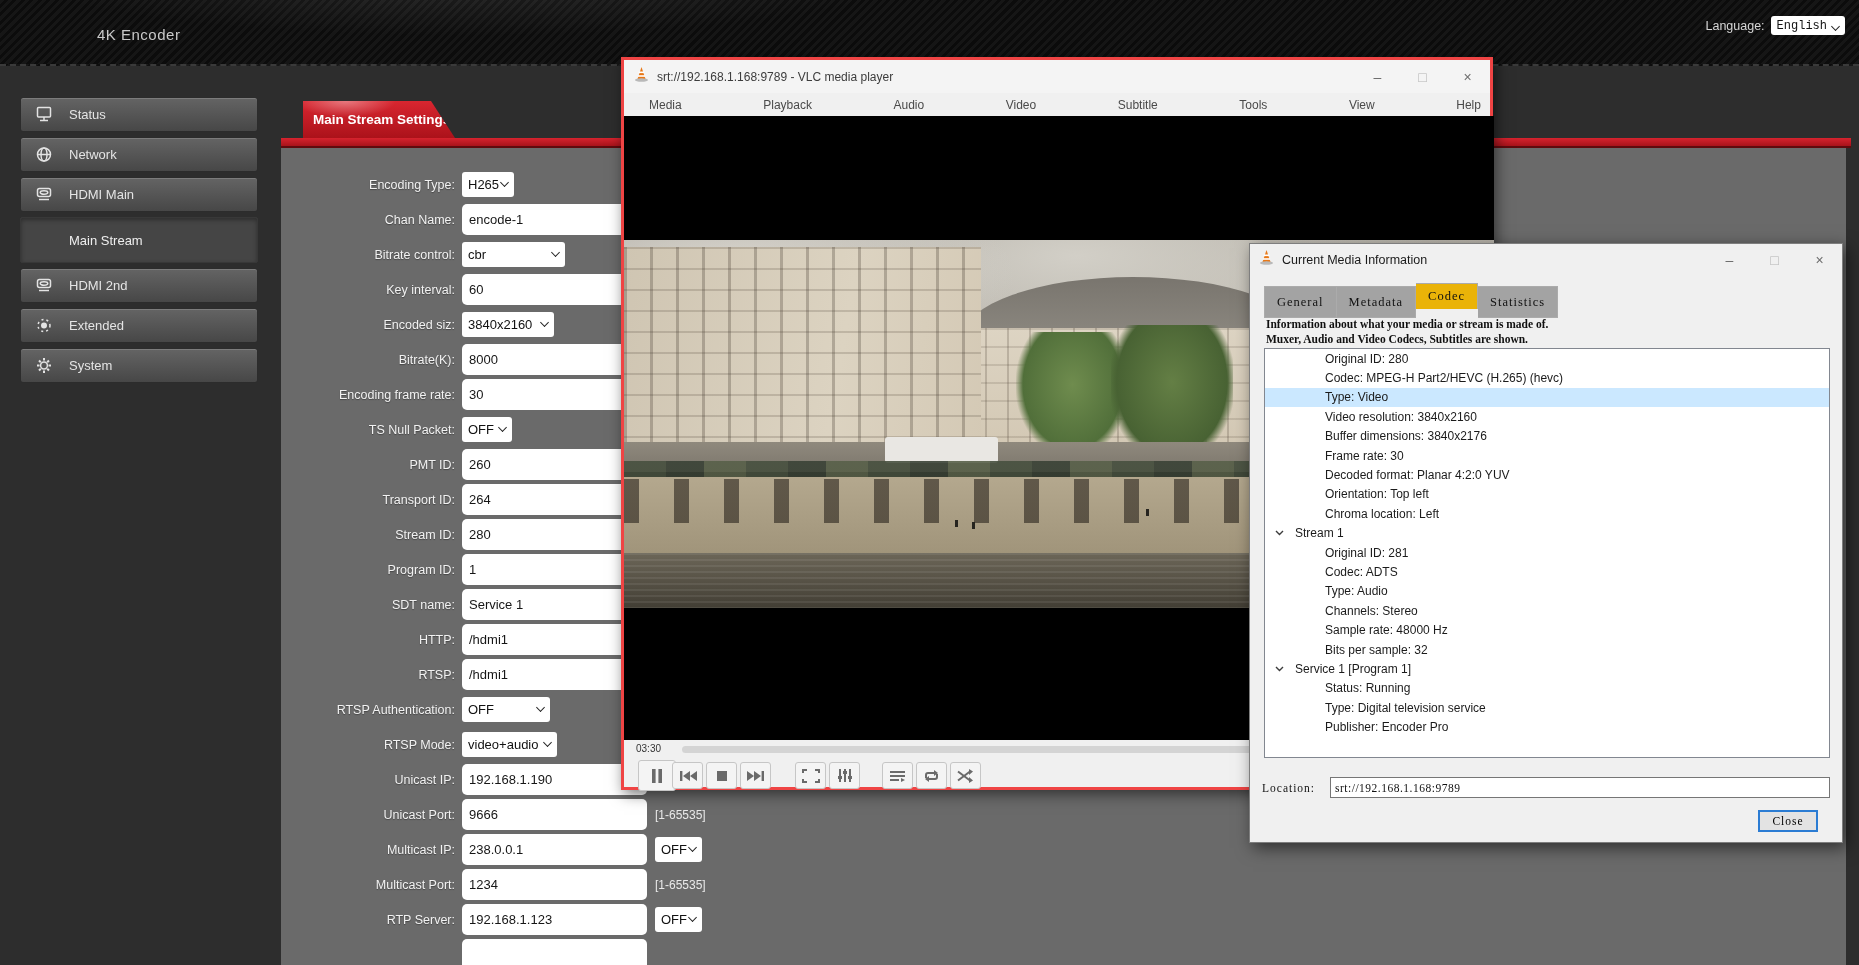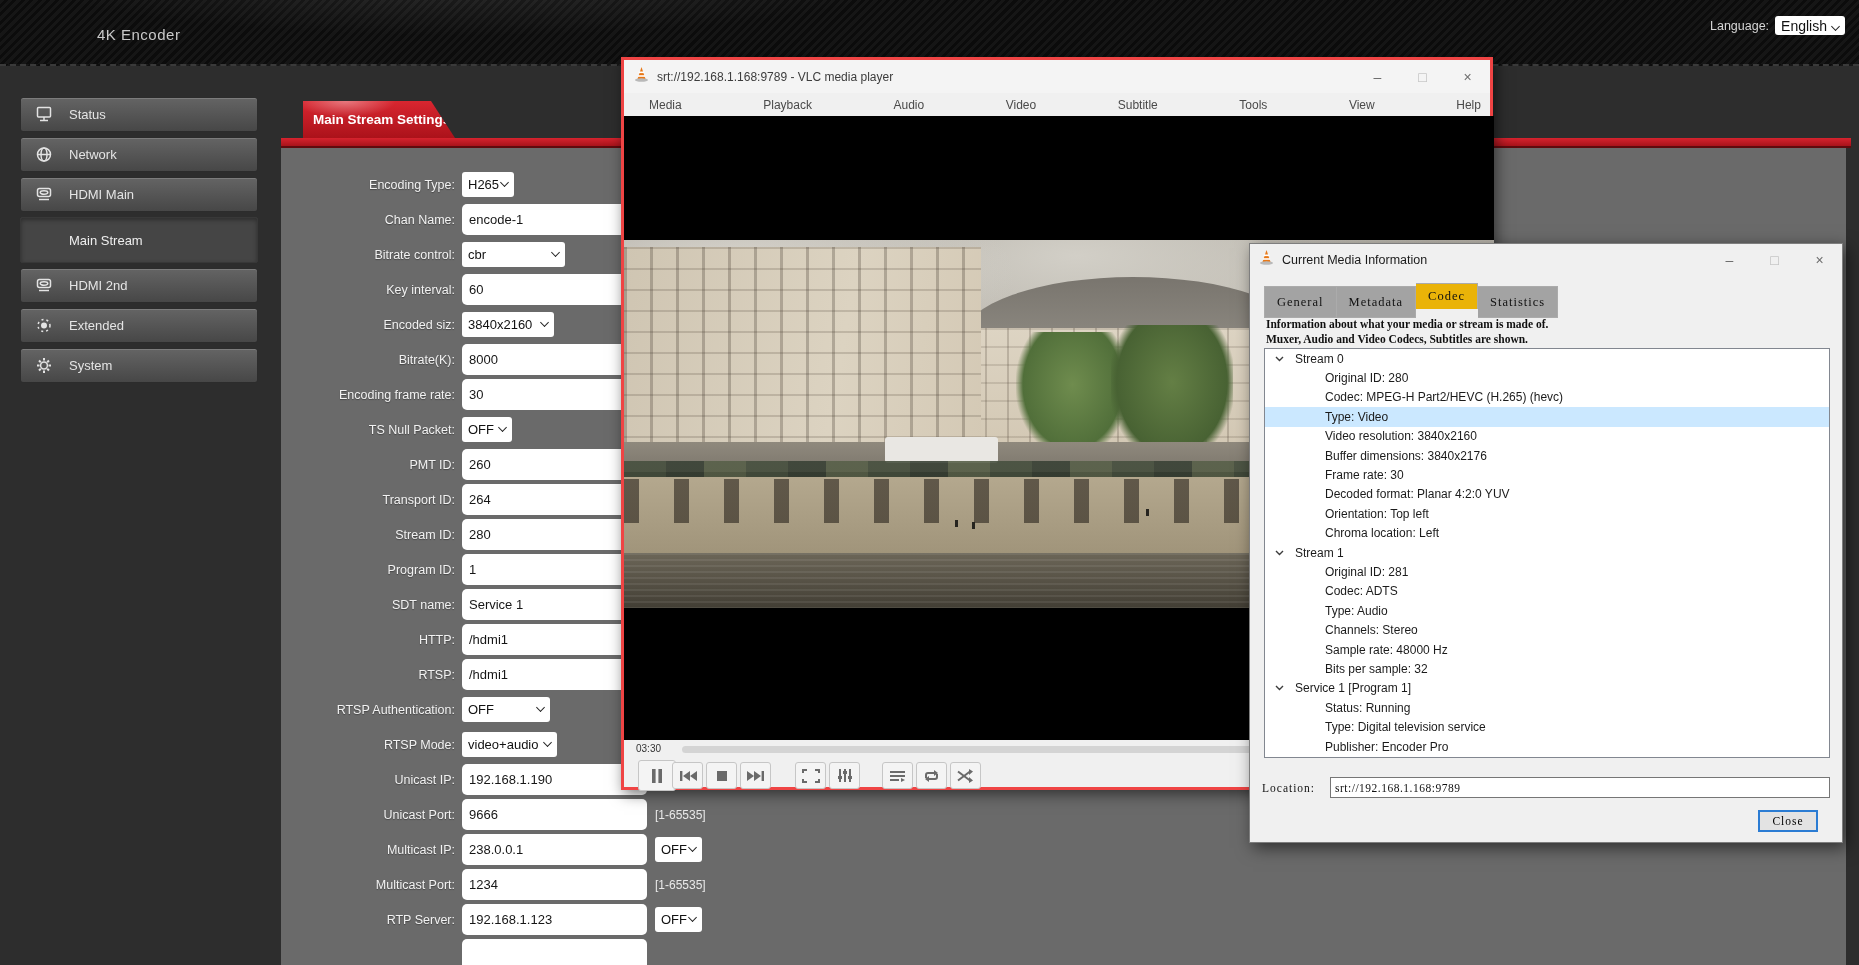--- a/index.html
+++ b/index.html
@@ -21,21 +21,21 @@
   .lang-label{color:#d6d6d6;font-size:12.5px;}
   .select{
     background:#fff;color:#111;border-radius:3px;height:22px;display:inline-flex;
     align-items:center;padding:0 18px 0 6px;font-size:13px;position:relative;white-space:nowrap;
     border:1px solid #d8d8d8;box-sizing:border-box;cursor:default;
   }
   .select .sel-arrow{
     position:absolute;right:6px;top:7px;width:6px;height:6px;
     border-right:1.8px solid #222;border-bottom:1.8px solid #222;transform:rotate(45deg) scale(.9);
   }
-  .lang-wrap .select{height:19px;font-size:14px;border:none;}
+  .lang-wrap .select{height:19px;font-size:12px;border:none;font-family:Liberation Mono, monospace;}
   
   .sidebar{position:absolute;left:20px;top:97px;width:238px;}
   .side-item{
     height:35px;margin-bottom:5px;border-radius:3px;display:flex;align-items:center;
     background:linear-gradient(#646464,#474747);
     border:1px solid #2c2c2c;box-sizing:border-box;
     box-shadow:inset 0 1px 0 rgba(255,255,255,.16);
     color:#e4e4e4;font-size:13px;cursor:pointer;
   }
   .side-item .ico{width:18px;height:18px;margin-left:14px;display:flex;align-items:center;justify-content:center;}
@@ -571,28 +571,20 @@
       <span class="dlg-tab">Metadata</span>
       <span class="dlg-tab active">Codec</span>
       <span class="dlg-tab">Statistics</span>
     </div>
   <div class="dlg-desc">
     <div>Information about what your media or stream is made of.</div>
     <div>Muxer, Audio and Video Codecs, Subtitles are shown.</div>
   </div>
   <div class="dlg-tree" id="dlg-tree">
       <div class="tree-row">
-        <span class="tree-chev">
-          <svg width="9" height="6" viewBox="0 0 9 6" fill="none" stroke="#3c3c3c" stroke-width="1.4">
-            <polyline points="1,1 4.5,4.5 8,1"></polyline>
-          </svg>
-        </span>
-        <span class="tree-ind0">Stream 0</span>
-      </div>
-      <div class="tree-row">
         <span class="tree-ind1">Original ID: 280</span>
       </div>
       <div class="tree-row">
         <span class="tree-ind1">Codec: MPEG-H Part2/HEVC (H.265) (hevc)</span>
       </div>
       <div class="tree-row hl">
         <span class="tree-ind1">Type: Video</span>
       </div>
       <div class="tree-row">
         <span class="tree-ind1">Video resolution: 3840x2160</span>

